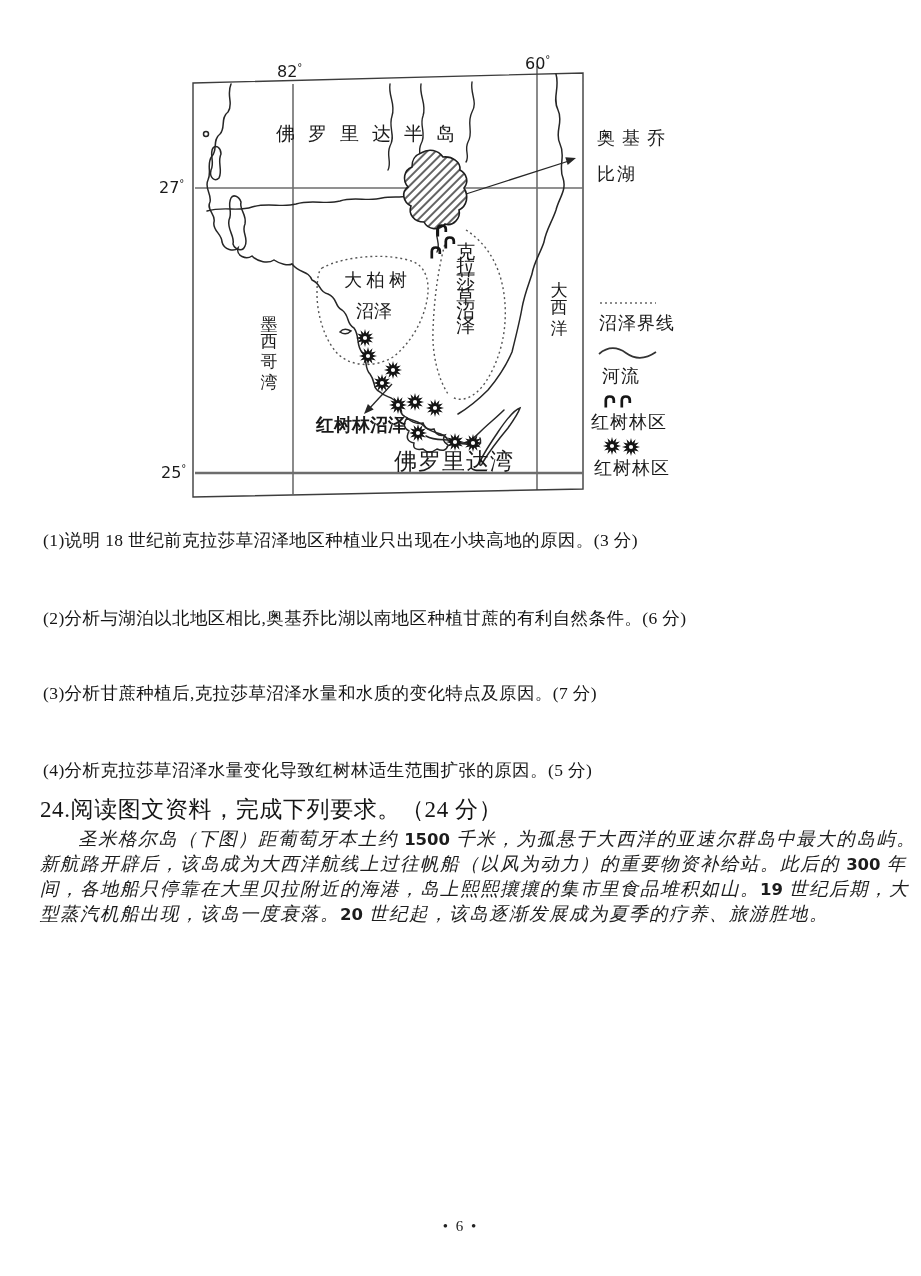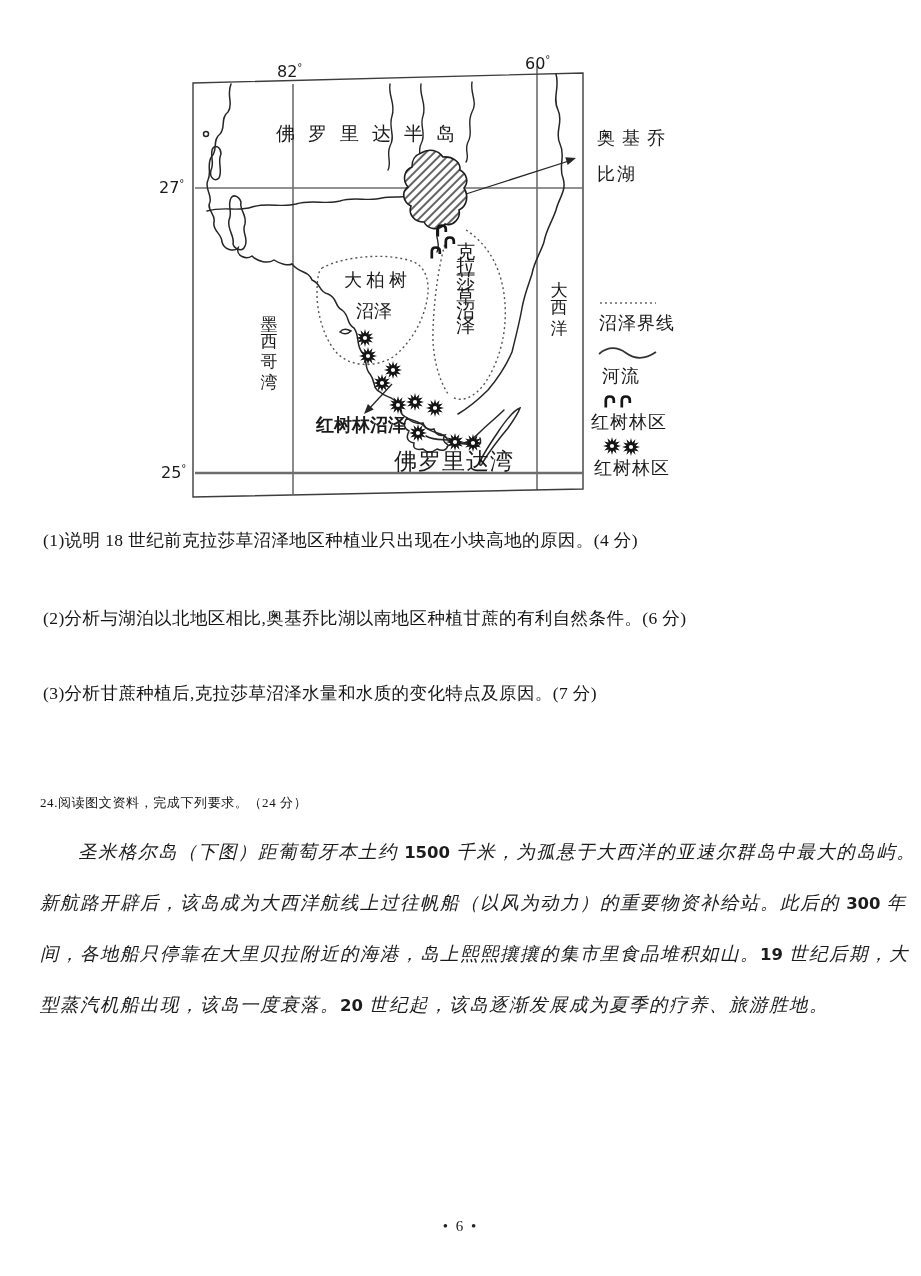--- a/index.html
+++ b/index.html
@@ -5,22 +5,22 @@
   html,body{margin:0;padding:0;background:#fff;}
   .page{position:relative;width:921px;height:1276px;background:#ffffff;overflow:hidden;
         font-family:"Liberation Serif",serif;color:#111;}
   .abs{position:absolute;white-space:nowrap;line-height:1.15;}
   .vert{writing-mode:vertical-rl;text-orientation:upright;}
   .gray{color:#9a9a9a;}
   .tick{font-family:"DejaVu Sans",sans-serif;font-size:16px;color:#1a1a1a;}
   .tick sup{font-size:10px;}
   .maplabel{font-size:18px;color:#1a1a1a;}
   .q{position:absolute;left:43px;font-size:17.5px;letter-spacing:.4px;color:#151515;}
-  .h24{position:absolute;left:40px;font-size:13px;letter-spacing:.6px;color:#151515;}
-  .para{position:absolute;left:40px;top:827px;width:860px;line-height:51px;
+  .h24{position:absolute;left:40px;font-size:23px;letter-spacing:.6px;color:#151515;}
+  .para{position:absolute;left:40px;top:827px;width:860px;line-height:25px;
         font-style:italic;font-size:18.5px;letter-spacing:1.5px;color:#1c1c1c;}
   .para .pline{white-space:nowrap;}
   .para .pline:first-child{padding-left:38px;}
   .para b.num{font-style:normal;font-weight:bold;letter-spacing:0;
         font-family:"DejaVu Sans",sans-serif;font-size:16.5px;}
   .footer{position:absolute;left:0;top:1218px;width:921px;text-align:center;
           font-size:15px;color:#222;letter-spacing:2px;}
   svg.mapsvg{position:absolute;left:0;top:0;}
 </style>
 </head>
@@ -139,23 +139,24 @@
   <div class="abs maplabel vert gray" style="left:259px;top:302px;font-size:17px;letter-spacing:19px">墨西哥湾</div>
   <div class="abs maplabel vert gray" style="left:549px;top:268px;font-size:17px;letter-spacing:19px">大西洋</div>
   <div class="abs maplabel" style="left:316px;top:415px;font-weight:600">红树林沼泽</div>
   <div class="abs maplabel gray" style="left:394px;top:449px;font-size:23px;letter-spacing:1px">佛罗里达湾</div>
 
   <div class="abs maplabel" style="left:599px;top:313px;letter-spacing:1px">沼泽界线</div>
   <div class="abs maplabel" style="left:602px;top:366px;letter-spacing:1px">河流</div>
   <div class="abs maplabel" style="left:591px;top:412px;letter-spacing:1px">红树林区</div>
   <div class="abs maplabel" style="left:594px;top:458px;letter-spacing:1px">红树林区</div>
 
-  <div class="q" style="top:528px">(1)说明 18 世纪前克拉莎草沼泽地区种植业只出现在小块高地的原因。(4 分)</div>
+  <div class="q" style="top:528px">(1)说明 18 世纪前克拉莎草沼泽地区种植业只出现在小块高地的原因。(3 分)</div>
   <div class="q" style="top:606px">(2)分析与湖泊以北地区相比,奥基乔比湖以南地区种植甘蔗的有利自然条件。(6 分)</div>
   <div class="q" style="top:681px">(3)分析甘蔗种植后,克拉莎草沼泽水量和水质的变化特点及原因。(7 分)</div>
+  <div class="q" style="top:758px">(4)分析克拉莎草沼泽水量变化导致红树林适生范围扩张的原因。(5 分)</div>
   <div class="h24" style="top:794px">24.阅读图文资料，完成下列要求。（24 分）</div>
 
   <div class="para">
     <div class="pline">圣米格尔岛（下图）距葡萄牙本土约 <b class="num">1500</b> 千米，为孤悬于大西洋的亚速尔群岛中最大的岛屿。</div>
     <div class="pline">新航路开辟后，该岛成为大西洋航线上过往帆船（以风为动力）的重要物资补给站。此后的 <b class="num">300</b> 年</div>
     <div class="pline">间，各地船只停靠在大里贝拉附近的海港，岛上熙熙攘攘的集市里食品堆积如山。<b class="num">19</b> 世纪后期，大</div>
     <div class="pline">型蒸汽机船出现，该岛一度衰落。<b class="num">20</b> 世纪起，该岛逐渐发展成为夏季的疗养、旅游胜地。</div>
   </div>
 
   <div class="footer">• 6 •</div>

